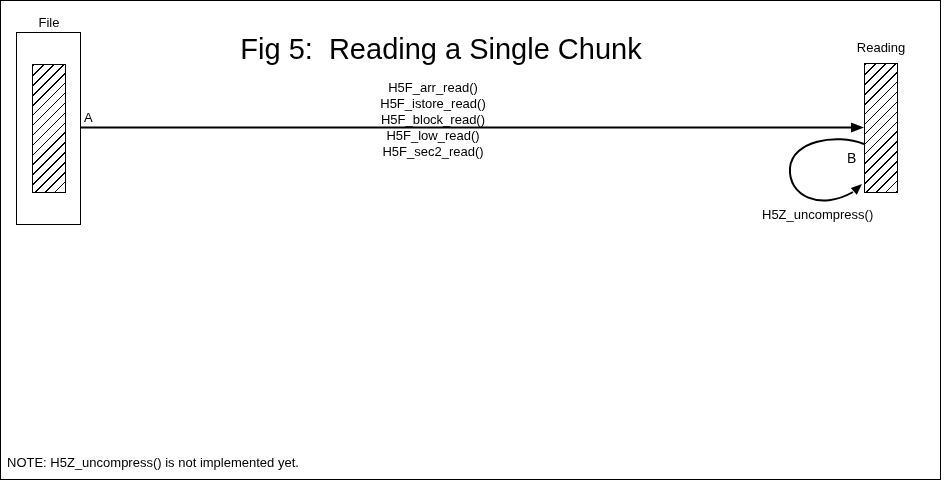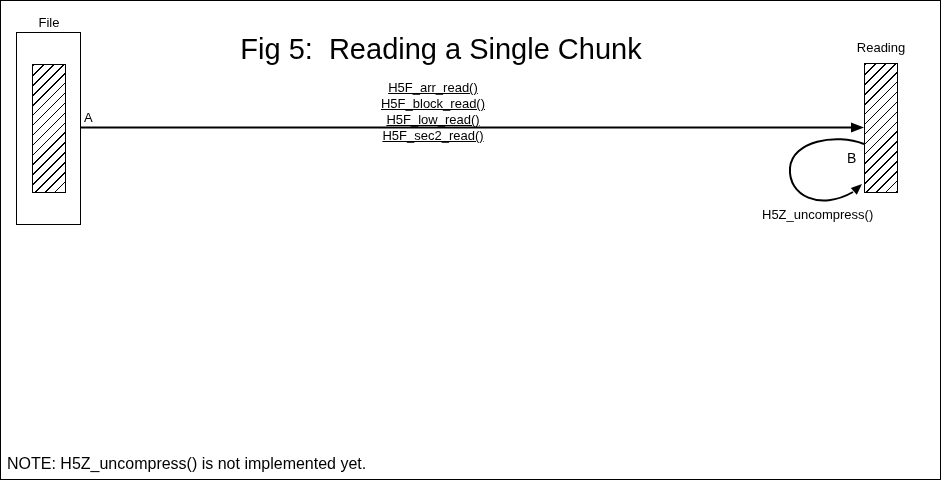--- a/index.html
+++ b/index.html
@@ -59,26 +59,25 @@
   .b-label { left: 847px; top: 150px; font-size: 14px; }
   .uncompress-caption { left: 762px; top: 207px; }
   .call-stack {
     position: absolute;
     left: 433px; top: 80px;
     transform: translateX(-50%);
     font-size: 13px;
     line-height: 16px;
     text-align: center;
     white-space: nowrap;
-    text-decoration: underline;
   }
   .footnote {
     position: absolute;
     left: 7px; top: 455px;
-    font-size: 16px;
+    font-size: 13px;
     white-space: nowrap;
   }
   svg.arrows {
     position: absolute;
     left: 0; top: 0;
     width: 945px; height: 481px;
     pointer-events: none;
   }
 </style>
 </head>
@@ -96,20 +95,21 @@
 
   <div class="small-label centered buffer-label">Reading</div>
   <div class="box hatch buffer-hatch"></div>
 
   <div class="small-label a-label">A</div>
   <div class="small-label b-label">B</div>
   <div class="small-label uncompress-caption">H5Z_uncompress()</div>
 
   <div class="call-stack">
     <div>H5F_arr_read()</div>
+    <div>H5F_istore_read()</div>
     <div>H5F_block_read()</div>
     <div>H5F_low_read()</div>
     <div>H5F_sec2_read()</div>
   </div>
 
   <svg class="arrows" viewBox="0 0 945 481" aria-hidden="true">
 
     <line x1="81" y1="127.5" x2="853" y2="127.5" stroke="#000" stroke-width="2"></line>
     <polygon points="864,127.5 851,122.5 851,132.5" fill="#000"></polygon>
 

